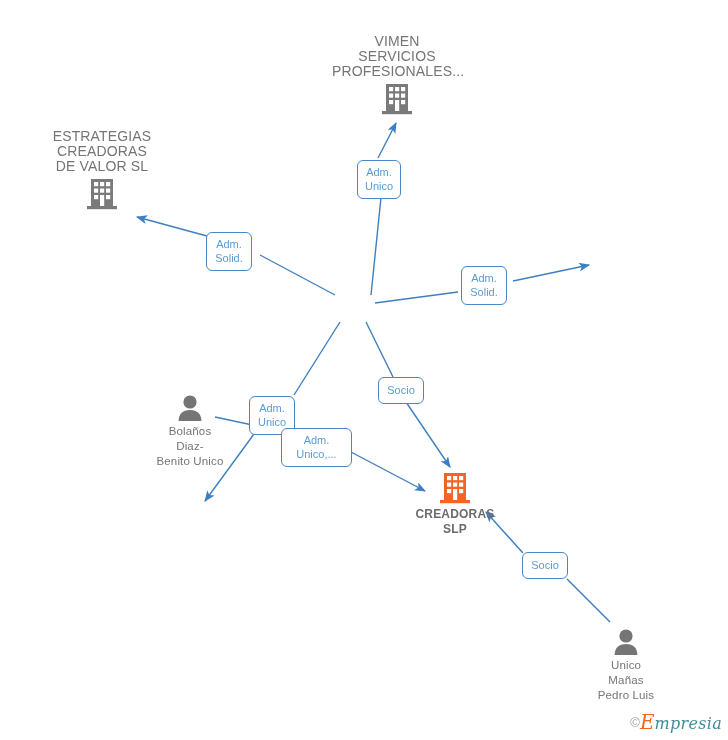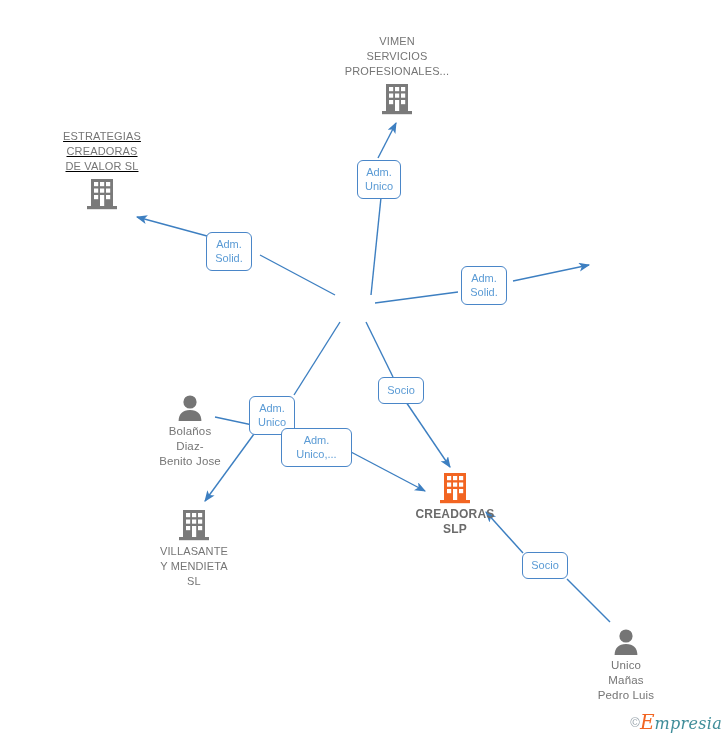--- a/index.html
+++ b/index.html
@@ -45,21 +45,21 @@
 
   .node .node-label {
     display: block;
     font-size: 11.5px;
     line-height: 15px;
     color: #757575;
     letter-spacing: 0.15px;
     white-space: pre-line;
   }
   .node.company .node-label {
-    font-size: 11px;
+    font-size: 14px;
     line-height: 15px;
   }
   .node.label-above .node-label { margin-bottom: 3px; }
   .node.label-below .node-label { margin-top: 2px; }
 
   .node.focus .node-label {
     font-weight: bold;
     color: #6b6b6b;
     font-size: 12px;
     letter-spacing: 0.2px;
@@ -195,21 +195,21 @@
           <rect x="14" y="11.5" width="4.2" height="4.2"></rect>
           <rect x="20" y="11.5" width="4.2" height="4.2"></rect>
           <rect x="8" y="18" width="4.2" height="4.2"></rect>
           <rect x="20" y="18" width="4.2" height="4.2"></rect>
           <rect x="14" y="18" width="4.2" height="11"></rect>
         </g>
       </svg>
     </span>
   </div>
 
-  <div class="node company label-above" style="left:102px; top:129px;text-decoration:underline;">
+  <div class="node company label-above" style="left:102px; top:129px;">
     <span class="node-label">ESTRATEGIAS
 CREADORAS
 DE VALOR  SL</span>
     <span class="icon-wrap">
       <svg width="32" height="34" viewBox="0 0 32 34" xmlns="http://www.w3.org/2000/svg">
         <g fill="#7a7a7a">
           <rect x="5" y="2" width="22" height="27"></rect>
           <rect x="1" y="29" width="30" height="3.2"></rect>
         </g>
         <g fill="#ffffff">
@@ -233,68 +233,44 @@
     <span class="icon-wrap">
       <svg width="30" height="28" viewBox="0 0 30 28" xmlns="http://www.w3.org/2000/svg">
         <g fill="#757575">
           <circle cx="15" cy="8" r="6.6"></circle>
           <path d="M15 16 C7.5 16 3.6 20.4 3.6 27 L26.4 27 C26.4 20.4 22.5 16 15 16 Z"></path>
         </g>
       </svg>
     </span>
     <span class="node-label">Bolaños
 Diaz-
-Benito Jose</span>
-  </div>
-
-  <div class="node company label-below" style="left:194px; top:508px;">
+Benito Unico</span>
+  </div>
+
+
+  <div class="node company focus label-below" style="left:455px; top:471px;">
     <span class="icon-wrap">
       <svg width="32" height="34" viewBox="0 0 32 34" xmlns="http://www.w3.org/2000/svg">
-        <g fill="#7a7a7a">
+        <g fill="#f26522">
           <rect x="5" y="2" width="22" height="27"></rect>
           <rect x="1" y="29" width="30" height="3.2"></rect>
         </g>
         <g fill="#ffffff">
           <rect x="8" y="5" width="4.2" height="4.2"></rect>
           <rect x="14" y="5" width="4.2" height="4.2"></rect>
           <rect x="20" y="5" width="4.2" height="4.2"></rect>
           <rect x="8" y="11.5" width="4.2" height="4.2"></rect>
           <rect x="14" y="11.5" width="4.2" height="4.2"></rect>
           <rect x="20" y="11.5" width="4.2" height="4.2"></rect>
           <rect x="8" y="18" width="4.2" height="4.2"></rect>
           <rect x="20" y="18" width="4.2" height="4.2"></rect>
           <rect x="14" y="18" width="4.2" height="11"></rect>
         </g>
       </svg>
     </span>
-    <span class="node-label">VILLASANTE
-Y MENDIETA
-SL</span>
-  </div>
-
-  <div class="node company focus label-below" style="left:455px; top:471px;">
-    <span class="icon-wrap">
-      <svg width="32" height="34" viewBox="0 0 32 34" xmlns="http://www.w3.org/2000/svg">
-        <g fill="#f26522">
-          <rect x="5" y="2" width="22" height="27"></rect>
-          <rect x="1" y="29" width="30" height="3.2"></rect>
-        </g>
-        <g fill="#ffffff">
-          <rect x="8" y="5" width="4.2" height="4.2"></rect>
-          <rect x="14" y="5" width="4.2" height="4.2"></rect>
-          <rect x="20" y="5" width="4.2" height="4.2"></rect>
-          <rect x="8" y="11.5" width="4.2" height="4.2"></rect>
-          <rect x="14" y="11.5" width="4.2" height="4.2"></rect>
-          <rect x="20" y="11.5" width="4.2" height="4.2"></rect>
-          <rect x="8" y="18" width="4.2" height="4.2"></rect>
-          <rect x="20" y="18" width="4.2" height="4.2"></rect>
-          <rect x="14" y="18" width="4.2" height="11"></rect>
-        </g>
-      </svg>
-    </span>
     <span class="node-label">CREADORAS
 SLP</span>
   </div>
 
   <div class="node person label-below" style="left:626px; top:628px;">
     <span class="icon-wrap">
       <svg width="30" height="28" viewBox="0 0 30 28" xmlns="http://www.w3.org/2000/svg">
         <g fill="#757575">
           <circle cx="15" cy="8" r="6.6"></circle>
           <path d="M15 16 C7.5 16 3.6 20.4 3.6 27 L26.4 27 C26.4 20.4 22.5 16 15 16 Z"></path>

